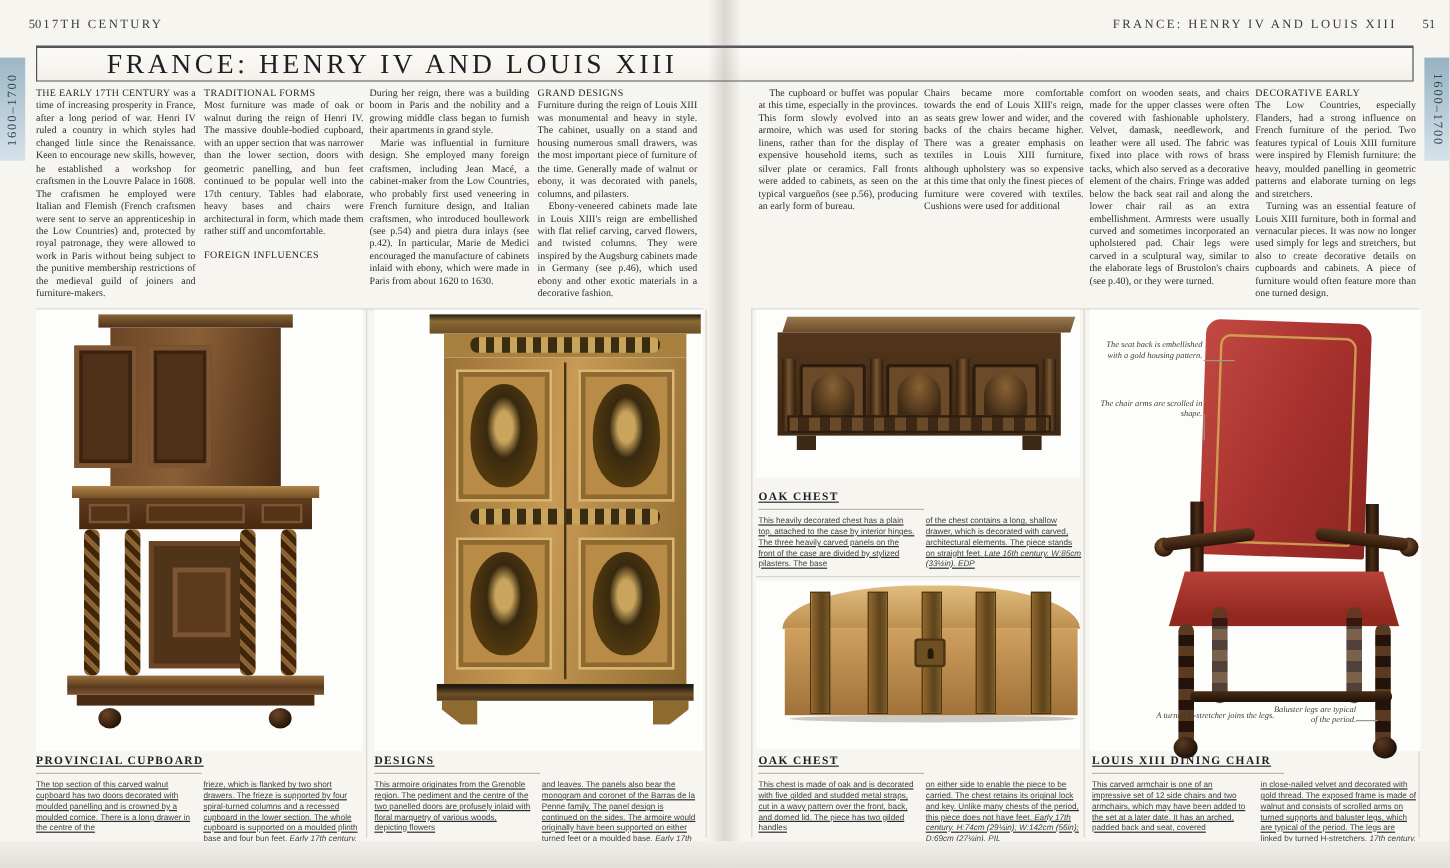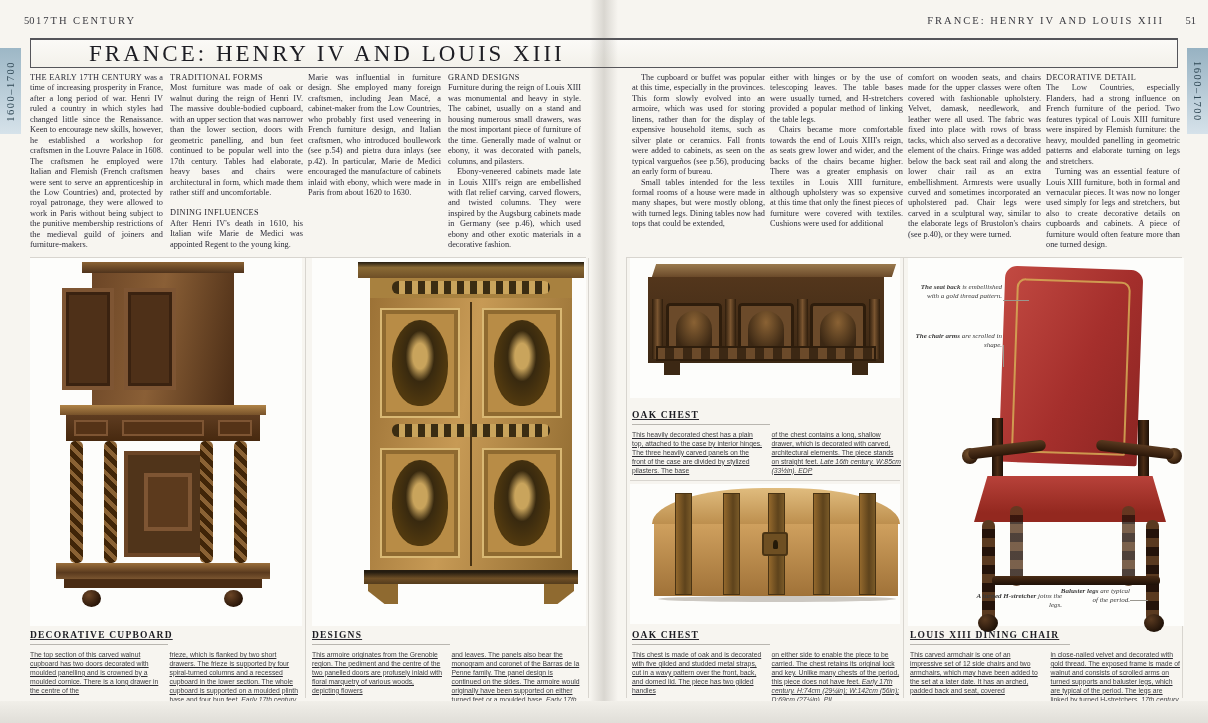--- a/index.html
+++ b/index.html
@@ -151,21 +151,21 @@
   #ch-leg3{left:70px;top:238px;height:80px;opacity:.8;} #ch-leg4{left:182px;top:238px;height:80px;opacity:.8;}
   #ch-stretcher{left:52px;top:308px;width:168px;height:9px;border-radius:4px;
     background:linear-gradient(180deg,#4a2c15,#1e1108);}
   #ch-bun1{left:38px;top:346px;width:20px;height:18px;border-radius:50%;
     background:radial-gradient(circle at 35% 30%,#5a3a20,#1e1108 75%);}
   #ch-bun2{left:204px;top:346px;width:20px;height:18px;border-radius:50%;
     background:radial-gradient(circle at 35% 30%,#5a3a20,#1e1108 75%);}
   
   .anno{position:absolute;font-size:7px;line-height:9px;font-style:italic;color:#3a3a3a;
         text-align:right;}
-  .anno b{font-weight:bold;}
+  .anno b{font-weight:normal;}
   .leader{position:absolute;background:#9a978f;}
   
   #plate-left{left:30px;top:258px;width:272px;height:368px;}
   #plate-mid{left:312px;top:258px;width:274px;height:368px;}
   #plate-c1{left:630px;top:258px;width:270px;height:140px;}
   #plate-c2{left:630px;top:484px;width:270px;height:140px;}
   #plate-chair{left:908px;top:258px;width:276px;height:368px;}
 </style>
 </head>
 <body>
@@ -188,44 +188,42 @@
     <div class="t">FRANCE: HENRY IV AND LOUIS XIII</div>
   </div>
 
   <div class="col" style="left:30px;">
     <p><span class="lead">THE EARLY 17TH CENTURY</span><span> was a time of increasing prosperity in France, after a long period of war. Henri IV ruled a country in which styles had changed little since the Renaissance. Keen to encourage new skills, however, he established a workshop for craftsmen in the Louvre Palace in 1608. The craftsmen he employed were Italian and Flemish (French craftsmen were sent to serve an apprenticeship in the Low Countries) and, protected by royal patronage, they were allowed to work in Paris without being subject to the punitive membership restrictions of the medieval guild of joiners and furniture-makers.</span></p>
   </div>
   <div class="col" style="left:170px;">
     <h3>TRADITIONAL FORMS</h3>
     <p>Most furniture was made of oak or walnut during the reign of Henri IV. The massive double-bodied cupboard, with an upper section that was narrower than the lower section, doors with geometric panelling, and bun feet continued to be popular well into the 17th century. Tables had elaborate, heavy bases and chairs were architectural in form, which made them rather stiff and uncomfortable.</p>
     <div class="gap"></div>
-    <h3>DINING INFLUENCES</h3>
-    <p>After Henri IV's death in 1610, his Italian wife Marie de Medici was appointed Regent to the young king.</p>
+    <h3>FOREIGN INFLUENCES</h3>
   </div>
   <div class="col" style="left:308px;">
+    <p>During her reign, there was a building boom in Paris and the nobility and a growing middle class began to furnish their apartments in grand style.</p>
     <p>Marie was influential in furniture design. She employed many foreign craftsmen, including Jean Macé, a cabinet-maker from the Low Countries, who probably first used veneering in French furniture design, and Italian craftsmen, who introduced boullework (see p.54) and pietra dura inlays (see p.42). In particular, Marie de Medici encouraged the manufacture of cabinets inlaid with ebony, which were made in Paris from about 1620 to 1630.</p>
   </div>
   <div class="col" style="left:448px;">
     <h3>GRAND DESIGNS</h3>
     <p>Furniture during the reign of Louis XIII was monumental and heavy in style. The cabinet, usually on a stand and housing numerous small drawers, was the most important piece of furniture of the time. Generally made of walnut or ebony, it was decorated with panels, columns, and pilasters.</p>
     <p>Ebony-veneered cabinets made late in Louis XIII's reign are embellished with flat relief carving, carved flowers, and twisted columns. They were inspired by the Augsburg cabinets made in Germany (see p.46), which used ebony and other exotic materials in a decorative fashion.</p>
   </div>
   <div class="col" style="left:632px;">
     <p class="ind">The cupboard or buffet was popular at this time, especially in the provinces. This form slowly evolved into an armoire, which was used for storing linens, rather than for the display of expensive household items, such as silver plate or ceramics. Fall fronts were added to cabinets, as seen on the typical vargueños (see p.56), producing an early form of bureau.</p>
-    <p>Small tables intended for the less formal rooms of a house were made in many shapes, but were mostly oblong, with turned legs. Dining tables now had tops that could be extended,</p>
   </div>
   <div class="col" style="left:770px;">
-    <p>either with hinges or by the use of telescoping leaves. The table bases were usually turned, and H-stretchers provided a popular method of linking the table legs.</p>
     <p>Chairs became more comfortable towards the end of Louis XIII's reign, as seats grew lower and wider, and the backs of the chairs became higher. There was a greater emphasis on textiles in Louis XIII furniture, although upholstery was so expensive at this time that only the finest pieces of furniture were covered with textiles. Cushions were used for additional</p>
   </div>
   <div class="col" style="left:908px;">
     <p>comfort on wooden seats, and chairs made for the upper classes were often covered with fashionable upholstery. Velvet, damask, needlework, and leather were all used. The fabric was fixed into place with rows of brass tacks, which also served as a decorative element of the chairs. Fringe was added below the back seat rail and along the lower chair rail as an extra embellishment. Armrests were usually curved and sometimes incorporated an upholstered pad. Chair legs were carved in a sculptural way, similar to the elaborate legs of Brustolon's chairs (see p.40), or they were turned.</p>
   </div>
   <div class="col" style="left:1046px;width:134px;">
-    <h3>DECORATIVE DETAIL</h3>
+    <h3>DECORATIVE EARLY</h3>
     <p>The Low Countries, especially Flanders, had a strong influence on French furniture of the period. Two features typical of Louis XIII furniture were inspired by Flemish furniture: the heavy, moulded panelling in geometric patterns and elaborate turning on legs and stretchers.</p>
     <p>Turning was an essential feature of Louis XIII furniture, both in formal and vernacular pieces. It was now no longer used simply for legs and stretchers, but also to create decorative details on cupboards and cabinets. A piece of furniture would often feature more than one turned design.</p>
   </div>
 
   <div class="hrule" style="left:30px;top:257px;width:556px;"></div>
   <div class="hrule" style="left:626px;top:257px;width:556px;"></div>
   <div class="vrule" style="left:305px;"></div>
   <div class="vrule" style="left:588px;"></div>
   <div class="vrule" style="left:626px;"></div>
   <div class="vrule" style="left:903px;"></div>
@@ -326,38 +324,38 @@
     <div class="ch ch-leg" id="ch-leg3"></div>
     <div class="ch ch-leg" id="ch-leg4"></div>
     <div class="ch ch-leg" id="ch-leg1"></div>
     <div class="ch ch-leg" id="ch-leg2"></div>
     <div class="ch" id="ch-stretcher"></div>
     <div class="ch" id="ch-bun1"></div>
     <div class="ch" id="ch-bun2"></div>
   </div>
 
   <div class="anno" style="left:912px;top:283px;width:90px;">
-    <b>The seat back</b><span> is embellished with a gold thread pattern.</span>
+    <b>The seat back</b><span> is embellished with a gold housing pattern.</span>
   </div>
   <div class="leader" style="left:1003px;top:300px;width:26px;height:1px;"></div>
   <div class="anno" style="left:912px;top:332px;width:90px;">
     <b>The chair arms</b><span> are scrolled in shape.</span>
   </div>
   <div class="leader" style="left:1003px;top:345px;width:1px;height:22px;"></div>
   <div class="anno" style="left:962px;top:592px;width:100px;">
     <b>A turned H-stretcher</b><span> joins the legs.</span>
   </div>
   <div class="leader" style="left:1010px;top:588px;width:1px;height:-0px;"></div>
   <div class="anno" style="left:1058px;top:587px;width:72px;">
     <b>Baluster legs</b><span> are typical of the period.</span>
   </div>
   <div class="leader" style="left:1130px;top:600px;width:18px;height:1px;"></div>
 
   <div class="caption" style="left:30px;top:630px;width:270px;">
-    <div class="ct">DECORATIVE CUPBOARD</div>
+    <div class="ct">PROVINCIAL CUPBOARD</div>
     <div class="crule" style="width:138px;"></div>
     <div class="capcols">
       <div style="width:131px;">The top section of this carved walnut cupboard has two doors decorated with moulded panelling and is crowned by a moulded cornice. There is a long drawer in the centre of the</div>
       <div style="width:131px;"><span>frieze, which is flanked by two short drawers. The frieze is supported by four spiral-turned columns and a recessed cupboard in the lower section. The whole cupboard is supported on a moulded plinth base and four bun feet. </span><span class="prov">Early 17th century. W:110cm (43¼in).</span></div>
     </div>
   </div>
 
   <div class="caption" style="left:312px;top:630px;width:270px;">
     <div class="ct">DESIGNS</div>
     <div class="crule" style="width:138px;"></div>

